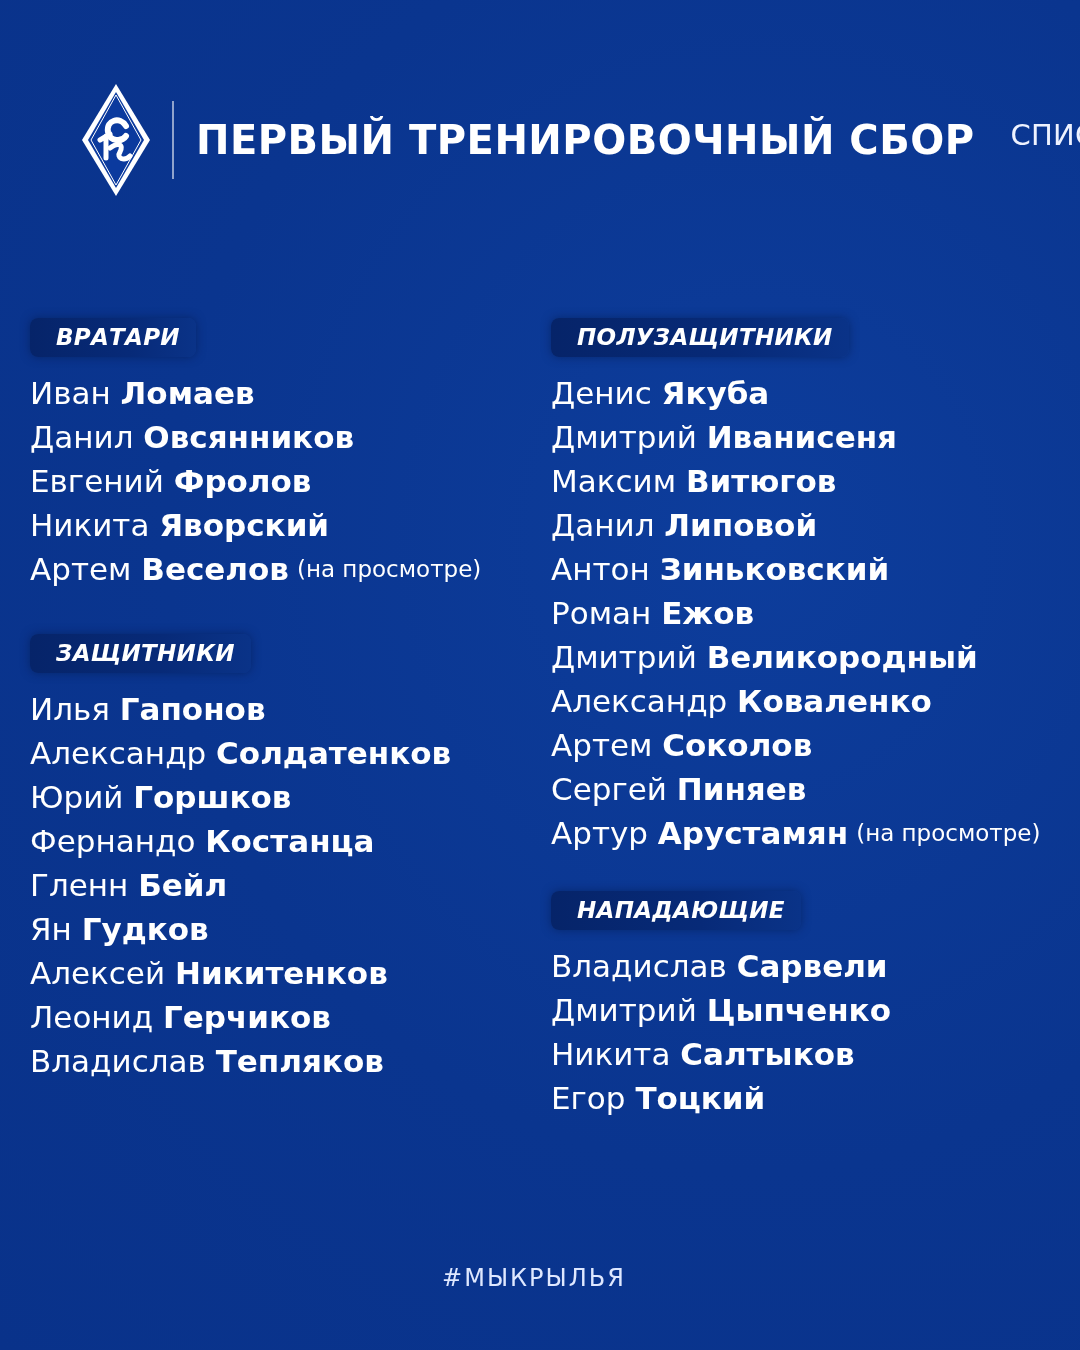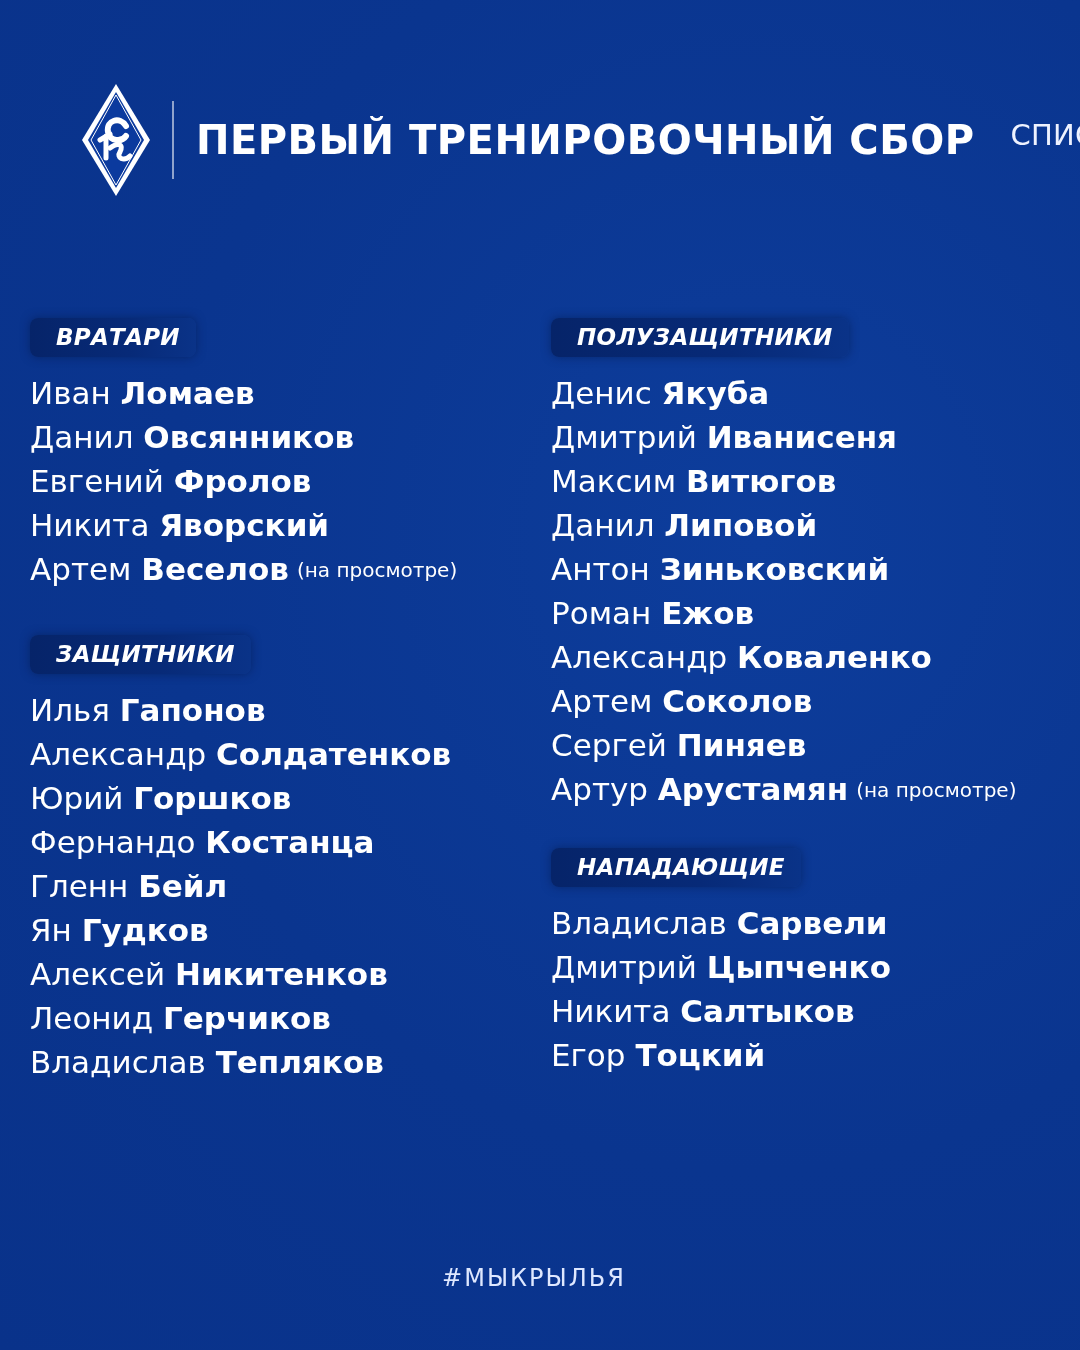--- a/index.html
+++ b/index.html
@@ -28,21 +28,21 @@
     padding: 6px 16px 7px 26px;
     font-weight: bold; font-style: italic;
     font-size: 23px; letter-spacing: 0.3px;
     color: #ffffff;
     box-shadow: 0 0 10px rgba(4,22,70,0.5);
   }
   .players { list-style: none; margin: 14px 0 0 0; padding: 0; }
   .player { font-size: 31px; line-height: 44px; white-space: nowrap; color: #ffffff; }
   .player .first { font-weight: normal; }
   .player .last { font-weight: bold; }
-  .player .note { font-size: 20px; font-weight: normal; margin-left: 8px; vertical-align: 3px; }
+  .player .note { font-size: 23px; font-weight: normal; margin-left: 8px; vertical-align: 3px; }
 
   .left .sec-def { margin-top: 43px; }
   .right .sec-fwd { margin-top: 36px; }
 
   .hashtag { position: absolute; top: 1264px; left: 0; width: 1068px; text-align: center; font-size: 24px; letter-spacing: 2px; color: #dfe8ff; }
 </style>
 </head>
 <body>
 
 <div class="header">
@@ -92,20 +92,21 @@
 <div class="col right">
   <div class="section sec-mid">
     <div class="badge">ПОЛУЗАЩИТНИКИ</div>
     <ul class="players">
       <li class="player"><span class="first">Денис</span> <span class="last">Якуба</span></li>
       <li class="player"><span class="first">Дмитрий</span> <span class="last">Иванисеня</span></li>
       <li class="player"><span class="first">Максим</span> <span class="last">Витюгов</span></li>
       <li class="player"><span class="first">Данил</span> <span class="last">Липовой</span></li>
       <li class="player"><span class="first">Антон</span> <span class="last">Зиньковский</span></li>
       <li class="player"><span class="first">Роман</span> <span class="last">Ежов</span></li>
+      <li class="player"><span class="first">Дмитрий</span> <span class="last">Великородный</span></li>
       <li class="player"><span class="first">Александр</span> <span class="last">Коваленко</span></li>
       <li class="player"><span class="first">Артем</span> <span class="last">Соколов</span></li>
       <li class="player"><span class="first">Сергей</span> <span class="last">Пиняев</span></li>
       <li class="player"><span class="first">Артур</span> <span class="last">Арустамян</span><span class="note">(на просмотре)</span></li>
     </ul>
   </div>
 
   <div class="section sec-fwd">
     <div class="badge">НАПАДАЮЩИЕ</div>
     <ul class="players">

